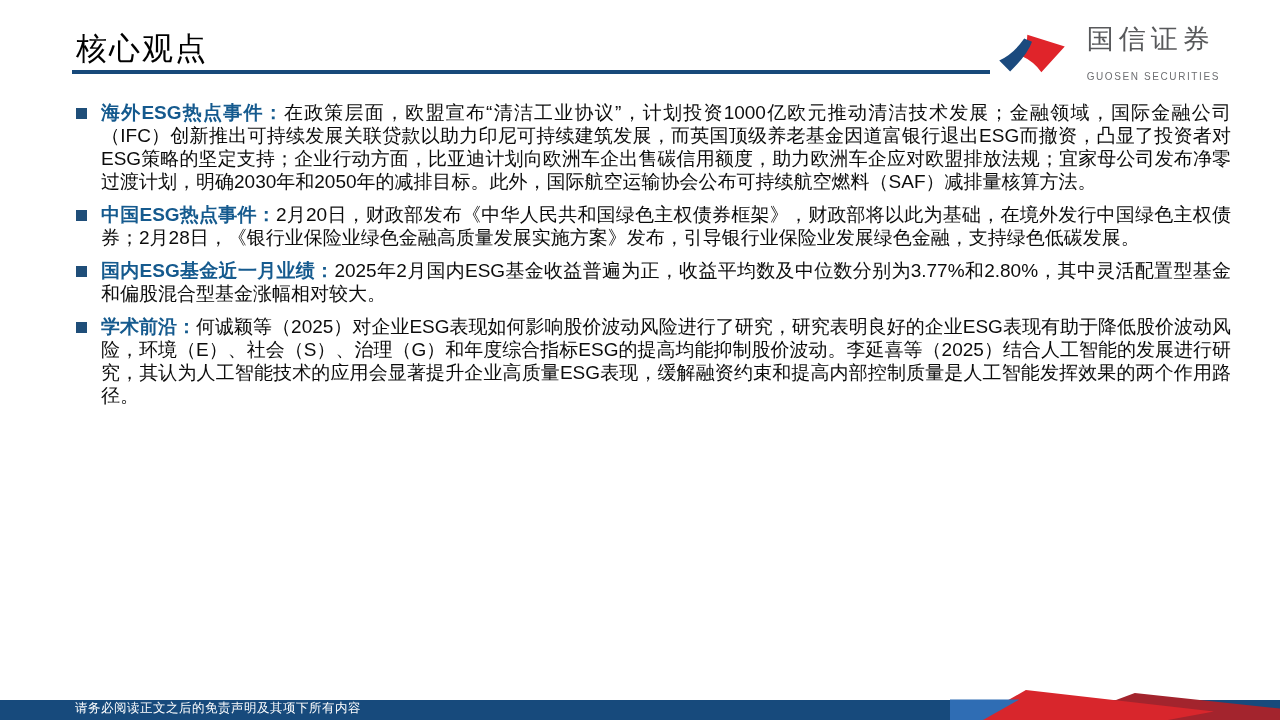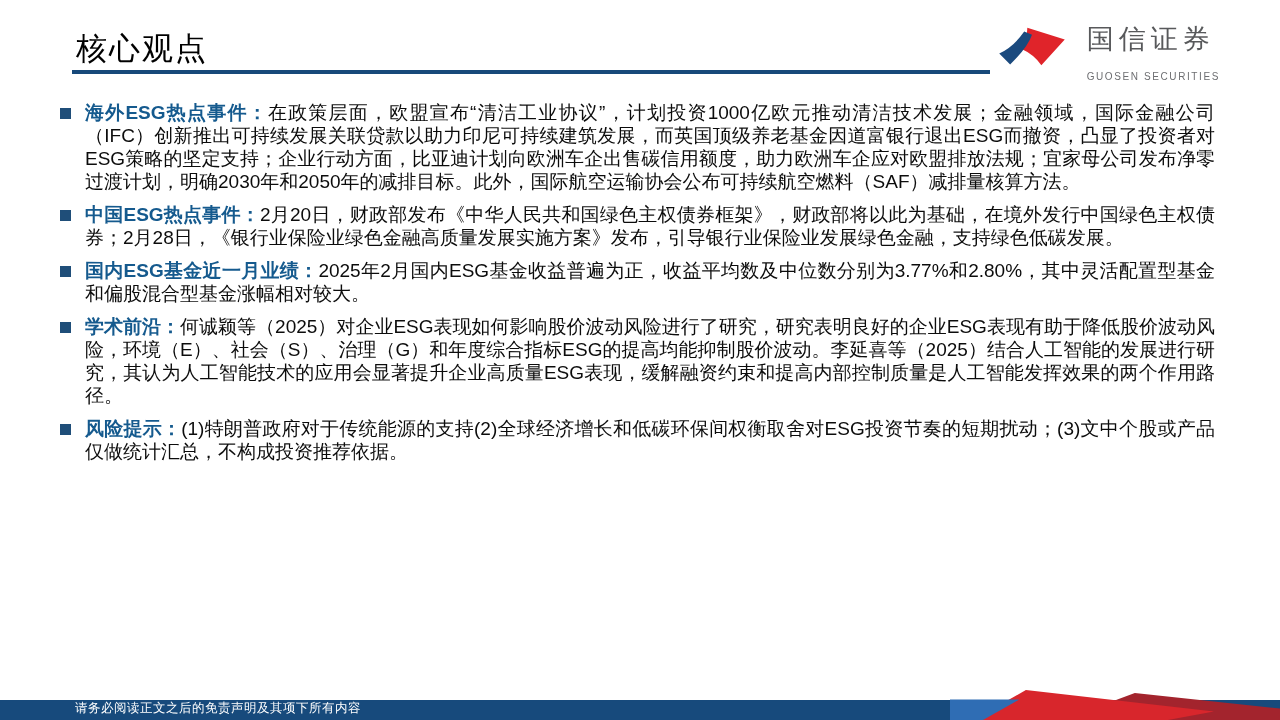--- a/index.html
+++ b/index.html
@@ -16,34 +16,34 @@
     position:absolute; left:76px; top:28px;
     font-size:31px; font-weight:normal; color:#000;
     letter-spacing:2px;
   }
   .title-rule {
     position:absolute; left:72px; top:70px;
     width:918px; height:4px; background:#17497a;
   }
   .logo {
     position:absolute; right:60px; top:24px;
-    display:flex; align-items:flex-start; gap:16px;
+    display:flex; align-items:flex-end; gap:16px;
   }
   .logo-names { display:flex; flex-direction:column; }
   .logo-cn {
     font-size:27px; color:#58595b; letter-spacing:5px;
     font-weight:500; line-height:30px;
   }
   .logo-en {
     font-size:10px; color:#6d6e71; letter-spacing:1.6px;
     font-weight:normal; line-height:13px;margin-top:16px;
   }
   
   .content {
-    position:absolute; left:60px; top:101px; width:1155px;
+    position:absolute; left:76px; top:101px; width:1155px;
   }
   .bullet { display:flex; margin-bottom:10px; }
   .marker {
     flex:none; width:11px; height:11px; background:#1f4e79;
     margin-top:7px; margin-right:14px;
   }
   .btext {
     font-size:19px; line-height:23px; color:#0c0c0c;
     text-align:justify;
   }
@@ -112,24 +112,20 @@
     <span class="marker"></span>
     <p class="btext"><span class="blabel">国内ESG基金近一月业绩：</span><span>2025年2月国内ESG基金收益普遍为正，收益平均数及中位数分别为3.77%和2.80%，其中灵活配置型基金和偏股混合型基金涨幅相对较大。</span><span class="bbold"></span></p>
   </div>
 
 
   <div class="bullet">
     <span class="marker"></span>
     <p class="btext"><span class="blabel">学术前沿：</span><span>何诚颖等（2025）对企业ESG表现如何影响股价波动风险进行了研究，研究表明良好的企业ESG表现有助于降低股价波动风险，环境（E）、社会（S）、治理（G）和年度综合指标ESG的提高均能抑制股价波动。李延喜等（2025）结合人工智能的发展进行研究，其认为人工智能技术的应用会显著提升企业高质量ESG表现，缓解融资约束和提高内部控制质量是人工智能发挥效果的两个作用路径。</span><span class="bbold"></span></p>
   </div>
 
-  <div class="bullet">
-    <span class="marker"></span>
-    <p class="btext"><span class="blabel">风险提示：</span><span>(1)特朗普政府对于传统能源的支持(2)全球经济增长和低碳环保间权衡取舍对ESG投资节奏的短期扰动；(3)文中个股或产品仅做统计汇总，不构成投资推荐依据。</span><span class="bbold"></span></p>
-  </div>
 
 </div>
 
 <div class="footer-bar"></div>
 <div class="disclaimer">请务必阅读正文之后的免责声明及其项下所有内容</div>
 <div class="deco">
   <div class="deco-darkred"></div>
   <div class="deco-red"></div>
   <div class="deco-blue"></div>
 </div>

